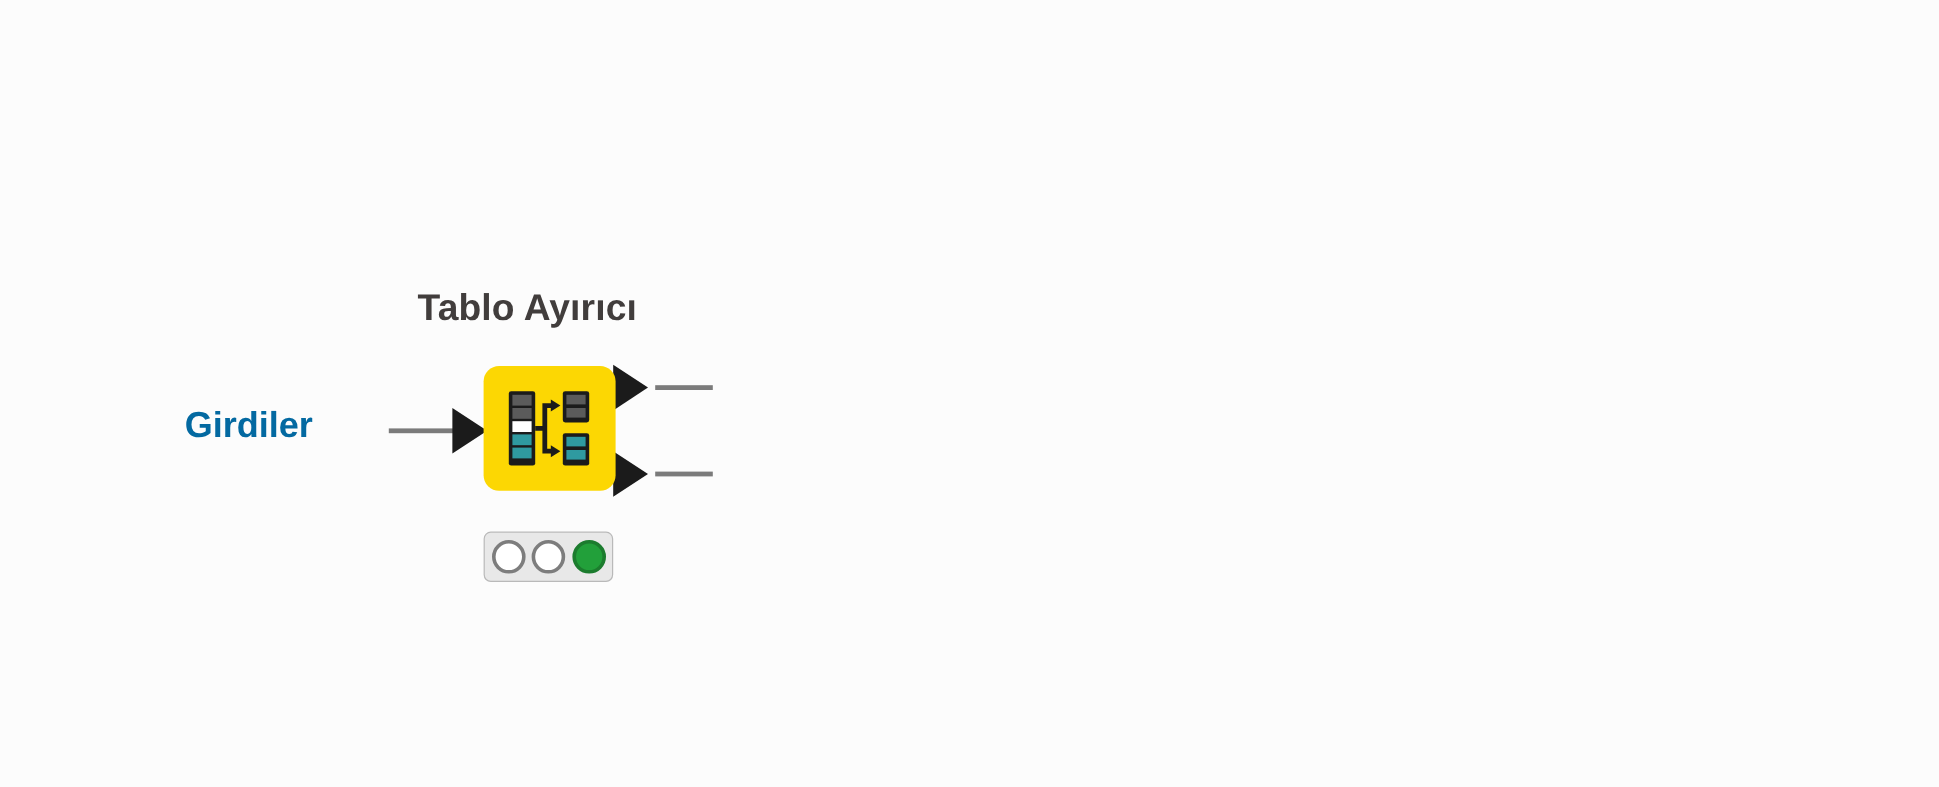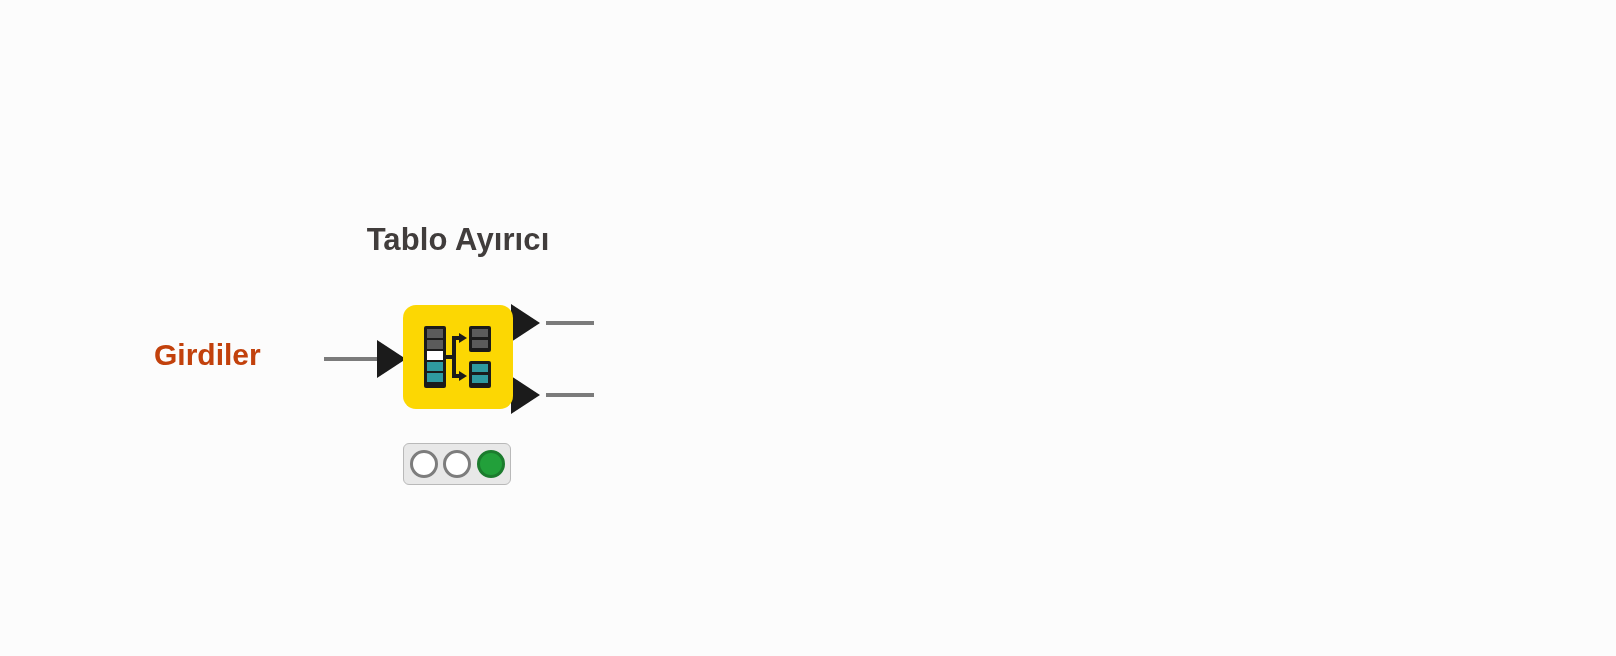--- a/index.html
+++ b/index.html
@@ -17,39 +17,38 @@
 
   #canvas {
     position: absolute;
     inset: 0;
   }
 
   
   .node-title {
     position: absolute;
     left: 348px;
-    top: 222px;
+    top: 239px;
     width: 220px;
-    text-align: center;
     font-size: 31px;
     font-weight: bold;
     color: #413d3c;
     letter-spacing: 0.1px;
     white-space: nowrap;
     user-select: none;
   }
 
   
   .input-label {
     position: absolute;
     left: 154px;
     top: 338px;
     font-size: 30px;
     font-weight: bold;
-    color: #c2410c;
+    color: #0369a1;
     white-space: nowrap;
     user-select: none;
   }
 
   
   .port-line {
     position: absolute;
     height: 4px;
     background: #7b7b7b;
   }

